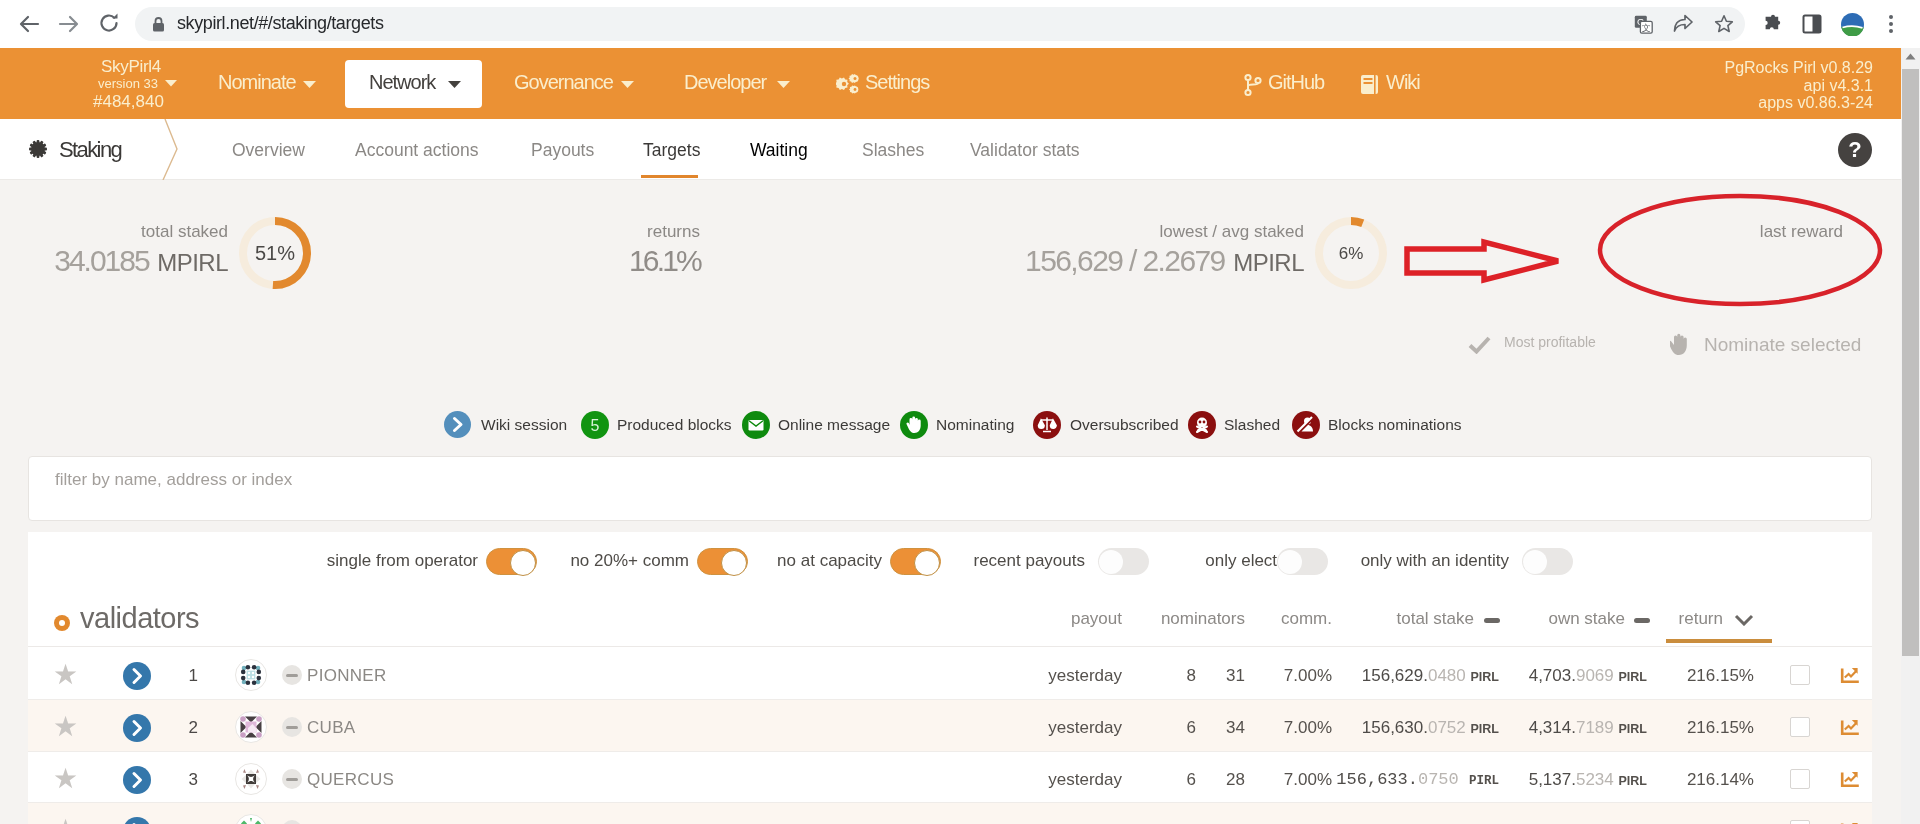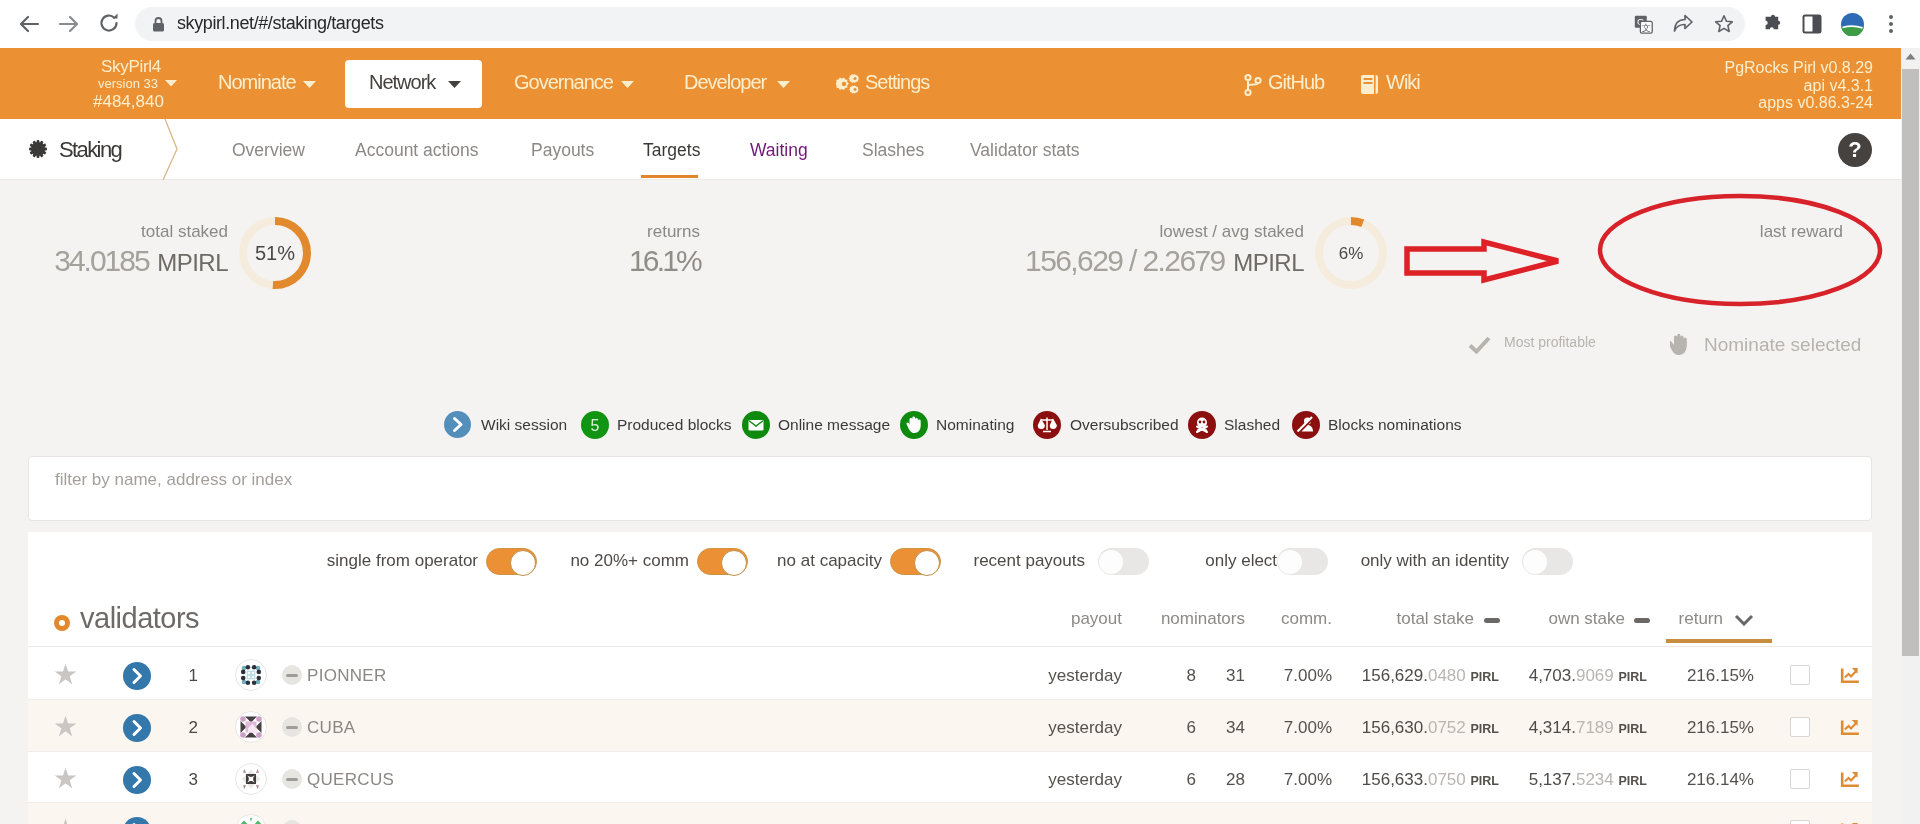--- a/index.html
+++ b/index.html
@@ -151,21 +151,21 @@
     </svg>
     <div class="abs" style="left:59px;top:18px;font-size:22px;letter-spacing:-1.6px;color:#3b3937;">Staking</div>
     <svg class="abs" style="left:158px;top:0px" width="25" height="61" viewBox="0 0 25 61">
       <path d="M7 0 L19 30 L5 61" stroke="#dcba90" stroke-width="1.4" fill="none"></path>
     </svg>
     <div class="abs" style="left:232px;top:21px;font-size:17.5px;color:#8b8885;">Overview</div>
     <div class="abs" style="left:355px;top:21px;font-size:17.5px;color:#8b8885;">Account actions</div>
     <div class="abs" style="left:531px;top:21px;font-size:17.5px;color:#8b8885;">Payouts</div>
     <div class="abs" style="left:643px;top:21px;font-size:17.5px;color:#3b3937;">Targets</div>
     <div class="abs" style="left:641px;top:56px;width:57px;height:3px;background:#e1862c;"></div>
-    <div class="abs" style="left:750px;top:21px;font-size:17.5px;color:#701a75;">Waiting</div>
+    <div class="abs" style="left:750px;top:21px;font-size:17.5px;color:#000000;">Waiting</div>
     <div class="abs" style="left:862px;top:21px;font-size:17.5px;color:#8b8885;">Slashes</div>
     <div class="abs" style="left:970px;top:21px;font-size:17.5px;color:#8b8885;">Validator stats</div>
     <div class="abs" style="left:1838px;top:14px;width:34px;height:34px;border-radius:50%;background:#454240;color:#fff;font-size:22px;font-weight:bold;text-align:center;line-height:34px;">?</div>
   </div>
 
   <div class="abs" id="main" style="left:0;top:180px;width:1901px;height:813px;background:#f5f3f1;">
 
     <div class="abs" style="left:0px;top:42px;width:228px;text-align:right;font-size:17px;color:#8b8885;">total staked</div>
     <div class="abs bigval" style="left:0px;top:64px;width:228px;"><span class="bv">34.0185</span> <span class="bu">MPIRL</span></div>
 
@@ -416,21 +416,21 @@
         <path d="M12.2 12.2 C15 14.5 17 14.5 19.8 12.2 C17.5 15 17.5 17 19.8 19.8 C17 17.5 15 17.5 12.2 19.8 C14.5 17 14.5 15 12.2 12.2 Z" fill="#fff"></path>
       </svg>
       <div class="abs minus">
           <span></span>
         </div>
       <div class="abs name">QUERCUS</div>
       <div class="abs cell" style="left:994px;width:100px;">yesterday</div>
       <div class="abs cell" style="left:1118px;width:50px;">6</div>
       <div class="abs cell" style="left:1167px;width:50px;">28</div>
       <div class="abs cell" style="left:1224px;width:80px;">7.00%</div>
-      <div class="abs cell" style="left:1271px;width:200px;"><span class="num">156,633.</span><span class="fade">0750</span> <span class="unit">PIRL</span></div>
+      <div class="abs cell" style="left:1271px;width:200px;font-family:Liberation Mono, monospace;"><span class="num">156,633.</span><span class="fade">0750</span> <span class="unit">PIRL</span></div>
       <div class="abs cell" style="left:1419px;width:200px;"><span class="num">5,137.</span><span class="fade">5234</span> <span class="unit">PIRL</span></div>
       <div class="abs cell" style="left:1626px;width:100px;">216.14%</div>
       <div class="abs cbox"></div>
       <div class="abs chart"><svg width="20" height="18" viewBox="0 0 20 18">
             <path d="M2.2 2.5 V15.7 H18.8" stroke="#dd8c33" stroke-width="2.6" fill="none"></path>
             <path d="M4.8 11.5 L8.6 8 L11 10.5 L16.2 5" stroke="#dd8c33" stroke-width="2.2" fill="none"></path>
             <path d="M11.8 2 L17.6 2 L17.6 7.8 Z" fill="#dd8c33"></path>
           </svg></div>
     </div>
 

